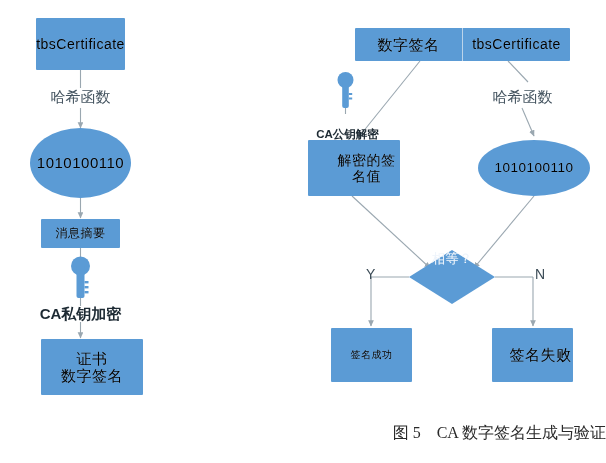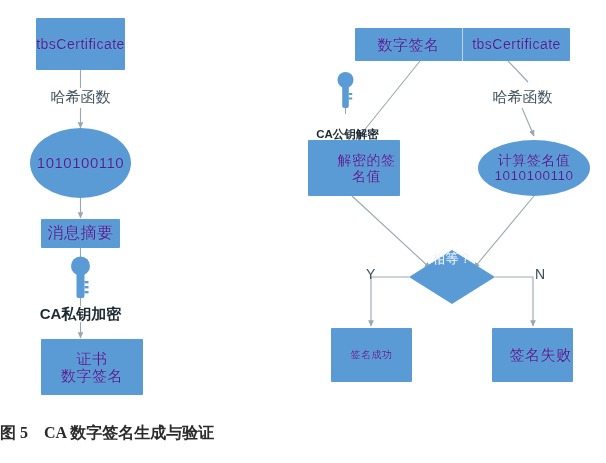--- a/index.html
+++ b/index.html
@@ -9,21 +9,21 @@
     font-family:"Liberation Sans","DejaVu Sans",sans-serif;
     position:relative;
     overflow:hidden;
   }
   #diagram{
     position:absolute;left:0;top:0;width:606px;height:463px;
   }
   .node{
     position:absolute;
     background:#5b9bd5;
-    color:#4c1d95;
+    color:#000000;
     display:flex;
     align-items:center;
     justify-content:center;
     text-align:right;
     line-height:1.15;
     box-sizing:border-box;
     letter-spacing:0.5px;
     text-shadow:0 0 1px rgba(255,255,255,.35);
   }
   .rect{border-radius:1px;}
@@ -118,21 +118,21 @@
 </div>
 
 <div class="label" style="left:30px;top:89px;width:101px;font-size:15px;">
   <span>哈希函数</span>
 </div>
 
 <div class="node ellipse" style="left:30px;top:128px;width:101px;height:70px;font-size:15px;padding:0 12px;">
   <span>1010100110</span>
 </div>
 
-<div class="node rect" style="left:41px;top:219px;width:79px;height:29px;font-size:16px;">
+<div class="node rect" style="left:41px;top:219px;width:79px;height:29px;font-size:12px;">
   <span>消息摘要</span>
 </div>
 
 <div class="label bold" style="left:22px;top:306px;width:117px;font-size:15px;">
   <span>CA私钥加密</span>
 </div>
 
 <div class="node rect" style="left:41px;top:339px;width:102px;height:56px;font-size:15px;flex-direction:column;">
   <span>证书</span>
   <span>数字签名</span>
@@ -155,21 +155,20 @@
 <div class="node rect" style="left:308px;top:140px;width:92px;height:56px;font-size:14px;flex-direction:column;padding-left:25px;">
   <span>解密的签</span>
   <span>名值</span>
 </div>
 
 <div class="label" style="left:472px;top:89px;width:101px;font-size:15px;">
   <span>哈希函数</span>
 </div>
 
 <div class="node ellipse" style="left:478px;top:140px;width:112px;height:56px;font-size:14px;flex-direction:column;">
-  <span>计算签名值</span>
   <span style="font-size:13.5px;">1010100110</span>
 </div>
 
 <div class="diamond-wrap" style="left:409px;top:250px;width:86px;height:54px;">
   <div class="diamond-text">
     <span style="font-size:13.5px;">相等？</span>
   </div>
 </div>
 
 <div class="branch-label" style="left:366px;top:266px;">
@@ -181,15 +180,15 @@
 </div>
 
 <div class="node rect" style="left:331px;top:328px;width:81px;height:54px;font-size:10px;">
   <span>签名成功</span>
 </div>
 
 <div class="node rect" style="left:492px;top:328px;width:81px;height:54px;font-size:15px;padding-left:16px;">
   <span>签名失败</span>
 </div>
 
-<div class="caption" style="left:0;top:423px;width:606px;text-align:left;font-size:16px;font-weight:bold;">
+<div class="caption" style="left:0;top:423px;width:606px;text-align:right;font-size:16px;">
   <span>图 5　CA 数字签名生成与验证</span>
 </div>
 
 </body></html>

